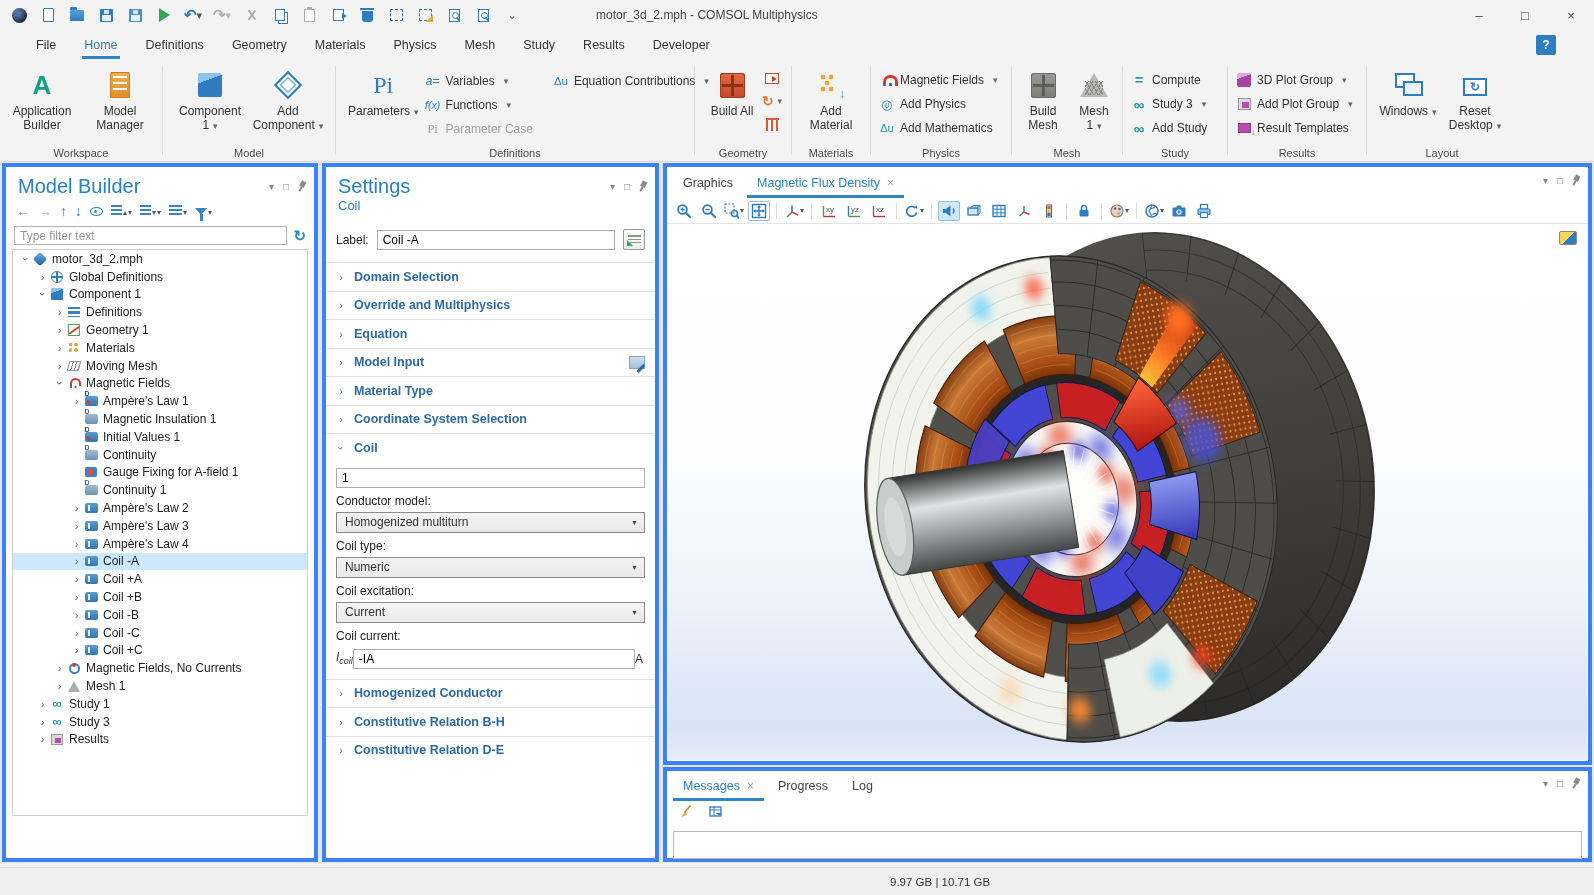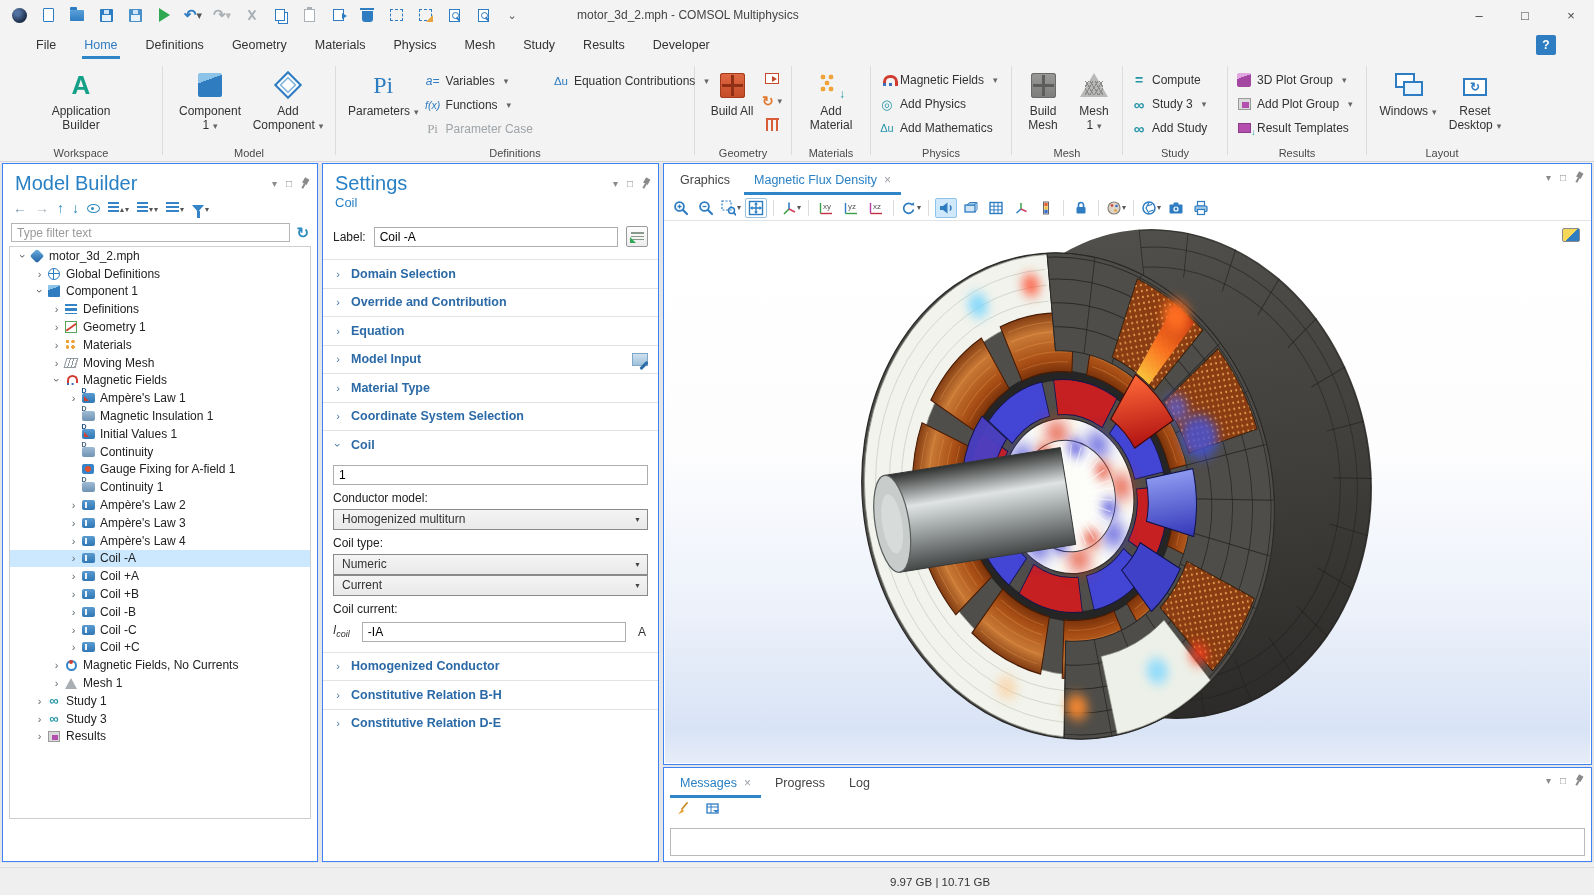--- a/index.html
+++ b/index.html
@@ -1,21 +1,21 @@
 <!DOCTYPE html>
 <html><head>
 <meta charset="utf-8">
 <style>
   *{margin:0;padding:0;box-sizing:border-box;font-family:"Liberation Sans",sans-serif;-webkit-font-smoothing:antialiased}
   html,body{width:1594px;height:895px;overflow:hidden;background:#f0f0f0;font-size:12px;color:#333}
   
   .titlebar{position:absolute;left:0;top:0;width:1594px;height:30px;background:#f3f3f3;display:flex;align-items:center}
   .qat{display:flex;align-items:center;gap:7px;padding-left:8px}
   .qbtn{width:22px;height:22px;display:flex;align-items:center;justify-content:center;position:relative;border-radius:3px}
-  .wtitle{position:absolute;left:577px;top:0;height:30px;line-height:30px;font-size:12px;color:#444}
+  .wtitle{position:absolute;left:596px;top:0;height:30px;line-height:30px;font-size:12px;color:#444}
   .wbtns{position:absolute;right:0;top:0;display:flex}
   .wbtn{width:46px;height:30px;display:flex;align-items:center;justify-content:center;font-size:13px;color:#444}
   
   .q-logo{width:15px;height:15px;border-radius:50%;background:radial-gradient(circle at 35% 32%,#51719f 18%,#17253f 75%)}
   .q-page{width:11px;height:14px;background:#fff;border:1.4px solid #2e7cc2;border-radius:1px}
   .q-folder{width:14px;height:11px;background:linear-gradient(#5aa0d8,#2e7cc2);border-radius:1px;position:relative}
   .q-folder::before{content:"";position:absolute;left:0;top:-3px;width:7px;height:3px;background:#2e7cc2;border-radius:1px 1px 0 0}
   .q-save{width:13px;height:13px;background:#2e7cc2;border-radius:1px;position:relative}
   .q-save::before{content:"";position:absolute;left:2px;bottom:1px;width:9px;height:6px;background:#e8f2fb}
   .q-save::after{content:"";position:absolute;left:4px;top:1px;width:5px;height:4px;background:#cfe4f6}
@@ -99,21 +99,21 @@
   .si-addplot{width:13px;height:12px;background:#d9d9d9;border:1px solid #9a9a9a;position:relative}
   .si-addplot::before{content:"";position:absolute;right:1px;bottom:1px;width:7px;height:6px;background:#b44fb0}
   .si-rtmpl{width:13px;height:10px;background:#b44fb0;border:1px solid #8a3a88;position:relative}
   .si-rtmpl::after{content:"↓";position:absolute;right:-6px;bottom:-5px;color:#2596a9;font-size:9px;font-weight:bold}
   .si-import{width:14px;height:11px;border:1.6px solid #c44a28;position:relative;background:#fff}
   .si-import::after{content:"";position:absolute;right:1px;top:2px;border-left:5px solid #c44a28;border-top:3px solid transparent;border-bottom:3px solid transparent}
   .si-rebuild{color:#e07a30;font-size:14px;font-weight:bold}
   .si-fence{width:13px;height:13px;background:repeating-linear-gradient(90deg,#d95b38 0 2.5px,transparent 2.5px 5px);border-top:2px solid #d95b38}
   
   .main{position:absolute;left:0;top:163px;width:1594px;height:700px;background:#e6e6e6}
-  .panel{position:absolute;background:#fff;border:1px solid #3b82f6}
+  .panel{position:absolute;background:#fff;border:4px solid #3b82f6}
   .phead{display:flex;align-items:flex-start;padding:8px 8px 0 12px}
   .ptitle{font-size:20px;color:#2980c4;font-weight:400;flex:1}
   .picons{display:flex;gap:9px;align-items:center;padding-top:6px;color:#8a8a8a}
   .picon{font-size:10px;color:#8a8a8a}
   .pin{width:8px;height:11px;position:relative;transform:rotate(30deg)}
   .pin::before{content:"";position:absolute;left:1px;top:0;width:5px;height:6px;background:#8a8a8a}
   .pin::after{content:"";position:absolute;left:3px;top:6px;width:1.5px;height:5px;background:#8a8a8a}
   
   #mb{left:2px;top:0;width:316px;height:699px}
   .mbtools{display:flex;align-items:center;gap:8px;padding:4px 10px;height:26px}
@@ -175,21 +175,21 @@
   .sect .schev{font-size:11px;color:#46759f;width:10px;display:flex;justify-content:center}
   .sect .schev.exp{transform:rotate(90deg)}
   .sect .slbl{font-size:12.5px;color:#2b6aa6;font-weight:bold;flex:1}
   .mi-edit{width:16px;height:13px;background:linear-gradient(#cfe0ee,#9fc2dd);border:1px solid #7fa8c8;position:relative}
   .mi-edit::after{content:"";position:absolute;right:-2px;bottom:-2px;width:10px;height:3px;background:#2e6da8;transform:rotate(-45deg);border-radius:1px}
   .fgroup{padding:6px 10px 0 10px}
   .fcap{font-size:12px;color:#222;padding:6px 0 4px 0}
   .ftext{width:100%;height:20px;border:1px solid #adadad;font-size:12px;padding:0 5px}
   .fselect{width:100%;height:21px;border:1px solid #8a8a8a;background:linear-gradient(#f4f4f4,#e9e9e9);display:flex;align-items:center;padding:0 8px;font-size:12px;position:relative}
   .fselect::after{content:"▼";position:absolute;right:6px;top:6px;font-size:7px;color:#444}
-  .currow{display:flex;align-items:center;gap:12px;padding:2px 0 10px 0}
+  .currow{display:flex;align-items:center;gap:0;padding:2px 0 10px 0}
   .cursym{font-size:12px;font-style:italic;font-family:"Liberation Serif",serif}
   .cursym sub{font-size:9px}
   .currow input{flex:1;height:20px;border:1px solid #adadad;font-size:12px;padding:0 5px}
   .curunit{font-size:12px;padding-right:2px}
   
   #graphics{left:663px;top:0;width:929px;height:602px}
   .gtabs{display:flex;align-items:stretch;height:31px;padding-left:4px;position:relative}
   .gtab{display:flex;align-items:center;gap:7px;padding:0 12px;font-size:12.5px;color:#444;position:relative}
   .gtab.active{color:#2980c4}
   .gtab.active::after{content:"";position:absolute;left:2px;right:2px;bottom:0;height:3px;background:#2e86c8}
@@ -296,20 +296,26 @@
 
 <div class="ribbon">
   <div class="rgroup" style="width:162px">
     <div class="ritems">
       <div class="bbtn">
         <span class="bic">
             <span class="bi-app">A</span>
           </span>
         <span class="blbl">Application Builder</span>
       </div>
+      <div class="bbtn">
+        <span class="bic">
+            <span class="bi-mgr"></span>
+          </span>
+        <span class="blbl">Model Manager</span>
+      </div>
     </div>
     <div class="glabel">Workspace</div>
   </div>
   <div class="gsep"></div>
   <div class="rgroup" style="width:172px">
     <div class="ritems">
       <div class="bbtn">
         <span class="bic">
             <span class="bi-cube"></span>
           </span>
@@ -749,21 +755,21 @@
       <span class="cap">Label:</span>
       <input value="Coil -A" style="">
       <span class="renbtn"></span>
     </div>
     <div class="sect">
         <span class="schev">›</span>
         <span class="slbl">Domain Selection</span>
       </div>
     <div class="sect">
         <span class="schev">›</span>
-        <span class="slbl">Override and Contribution</span>
+        <span class="slbl">Override and Multiphysics</span>
       </div>
     <div class="sect">
         <span class="schev">›</span>
         <span class="slbl">Equation</span>
       </div>
     <div class="sect">
         <span class="schev">›</span>
         <span class="slbl">Model Input</span>
         <span class="mi-edit"></span>
       </div>
@@ -782,20 +788,21 @@
     <div class="fgroup">
       <input class="ftext" value="1" style="">
       <div class="fcap">Conductor model:</div>
       <div class="fselect">
           <span>Homogenized multiturn</span>
         </div>
       <div class="fcap">Coil type:</div>
       <div class="fselect">
           <span>Numeric</span>
         </div>
+      <div class="fcap">Coil excitation:</div>
       <div class="fselect">
           <span>Current</span>
         </div>
       <div class="fcap">Coil current:</div>
       <div class="currow">
         <span class="cursym"><span>I</span><sub>coil</sub></span>
         <input value="-IA" style="">
         <span class="curunit">A</span>
       </div>
     </div>

